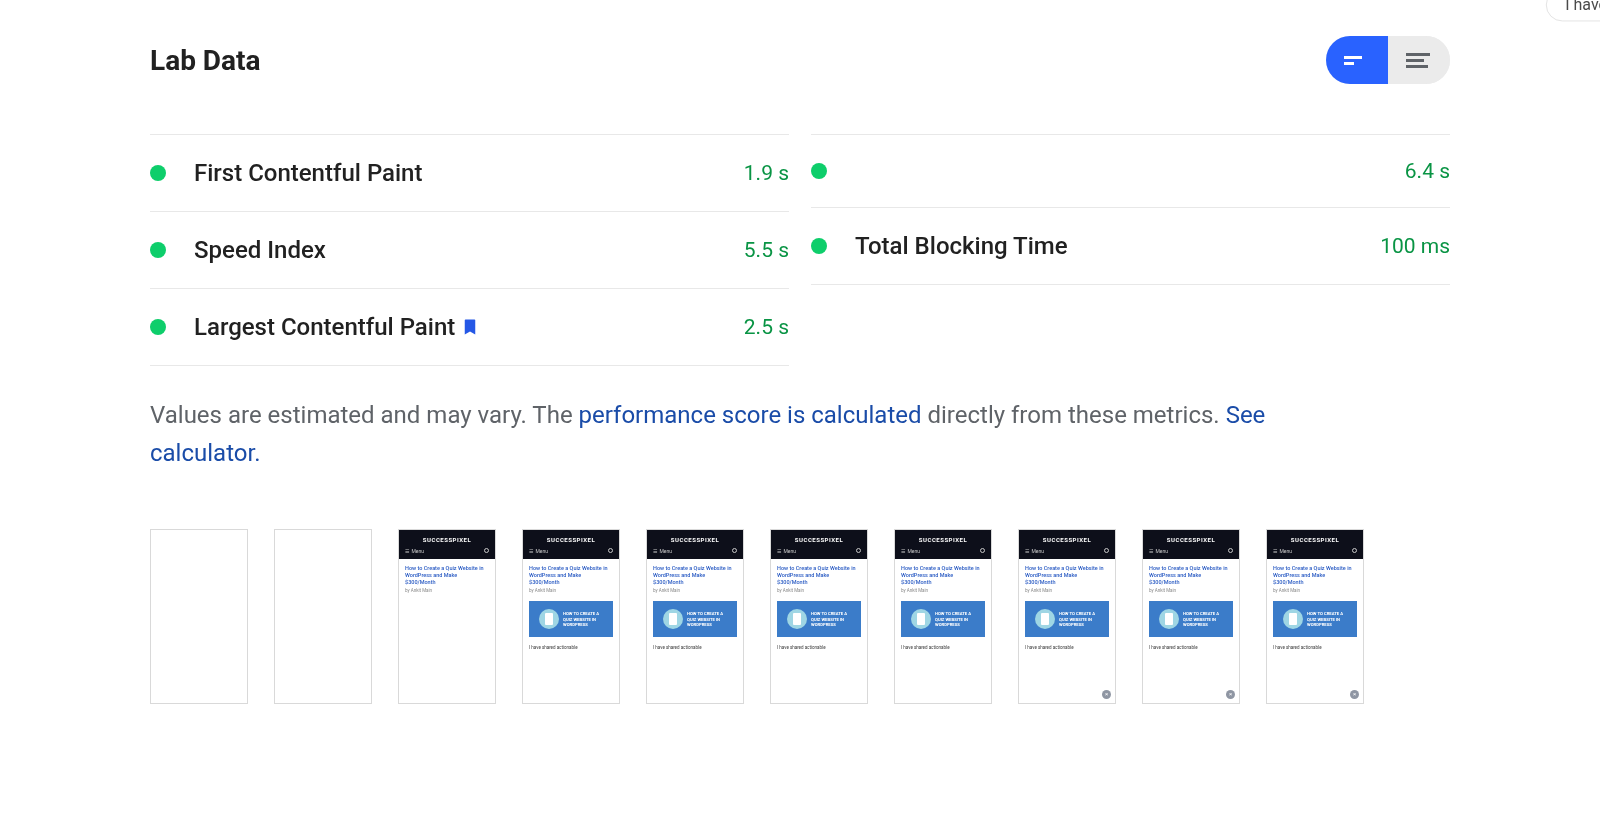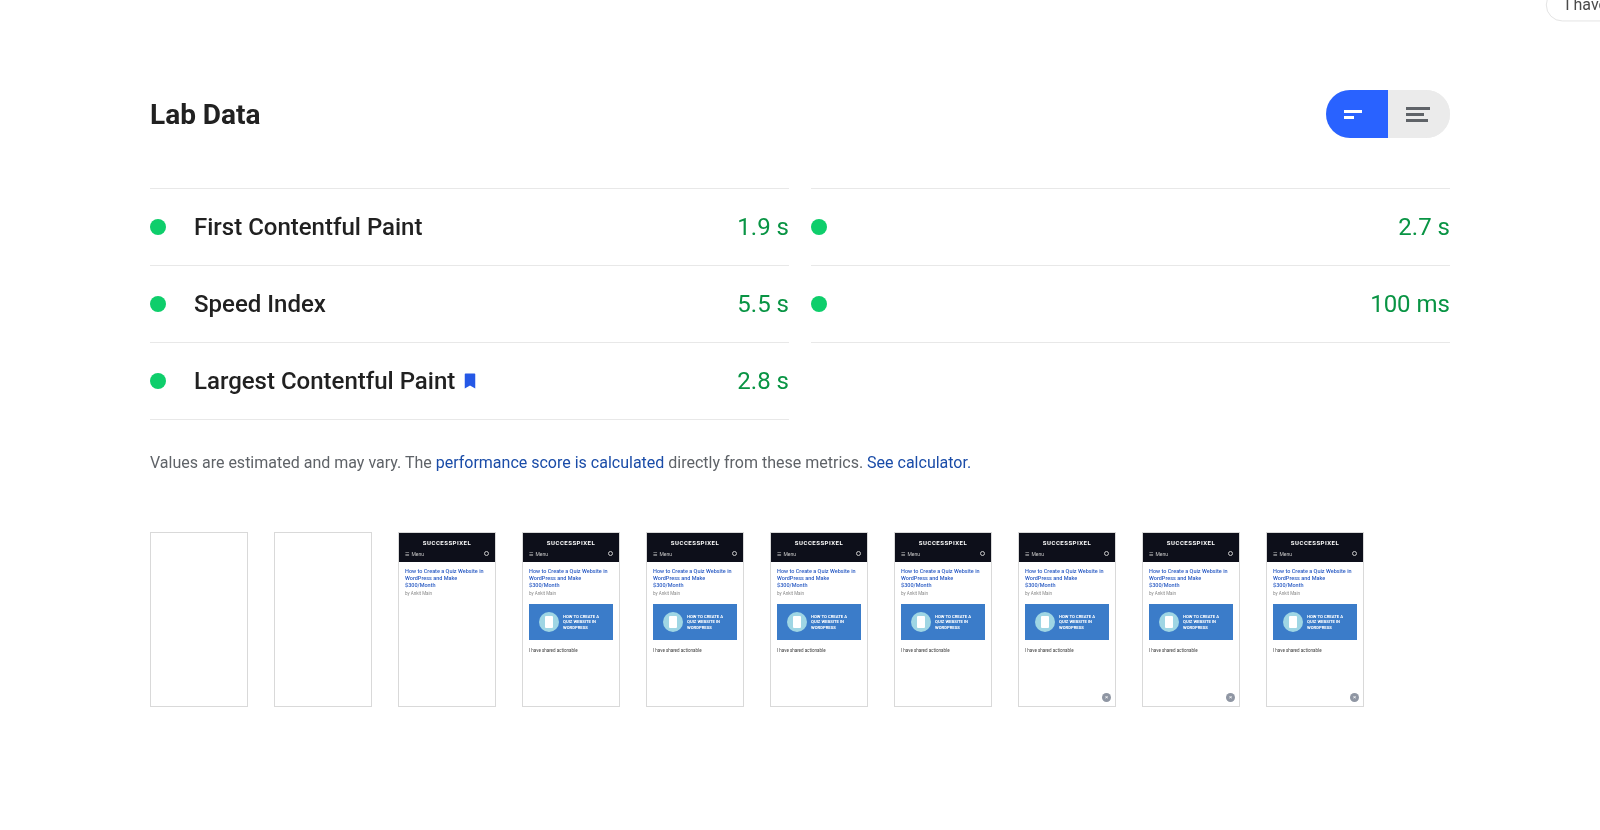--- a/index.html
+++ b/index.html
@@ -12,21 +12,21 @@
     position: relative;
     overflow: hidden;
   }
   .container {
     padding: 0 150px;
   }
   .header-row {
     display: flex;
     justify-content: space-between;
     align-items: center;
-    margin-top: 90px;
+    margin-top: 36px;
     margin-bottom: 50px;
     gap: 40px;
   }
   .section-title {
     font-size: 28px;
     font-weight: 700;
     color: #212121;
   }
   .view-toggle {
     display: flex;
@@ -83,26 +83,26 @@
     gap: 6px;
   }
   .bookmark-icon {
     display: inline-flex;
     width: 18px;
     height: 22px;
   }
   .bookmark-icon svg { fill: #2558e6; }
   .metric-value {
     margin-left: auto;
-    font-size: 24px;
+    font-size: 21px;
     font-weight: 400;
     color: #099444;
   }
   .footnote {
-    font-size: 16px;
+    font-size: 24px;
     color: #5f6368;
     margin-top: 30px;
     line-height: 1.6;
     max-width: 1150px;
   }
   .footnote a {
     color: #1a4ca8;
     text-decoration: none;
   }
   .filmstrip {
@@ -260,30 +260,33 @@
         <div class="metric-row" style="border-bottom: 1px solid rgb(232, 232, 232);">
           <span class="status-dot"></span>
           <span class="metric-label">
             <span>Largest Contentful Paint</span>
             <span class="bookmark-icon">
               <svg viewBox="0 0 24 24" width="18" height="22">
                 <path d="M6 2h12a1 1 0 0 1 1 1v19l-7-4-7 4V3a1 1 0 0 1 1-1z"></path>
               </svg>
             </span>
           </span>
-          <span class="metric-value">2.8 s</span>
+          <span class="metric-value">2.5 s</span>
         </div>
       </div>
     <div id="col-right">
         <div class="metric-row">
           <span class="status-dot"></span>
-          <span class="metric-value">2.7 s</span>
+          <span class="metric-value">6.4 s</span>
         </div>
         <div class="metric-row">
           <span class="status-dot"></span>
+          <span class="metric-label">
+            <span>Total Blocking Time</span>
+          </span>
           <span class="metric-value">100 ms</span>
         </div>
       </div>
   </div>
 
   <p class="footnote">
     <span>Values are estimated and may vary. The </span>
     <a href="#">performance score is calculated</a>
     <span> directly from these metrics. </span>
     <a href="#">See calculator.</a>

